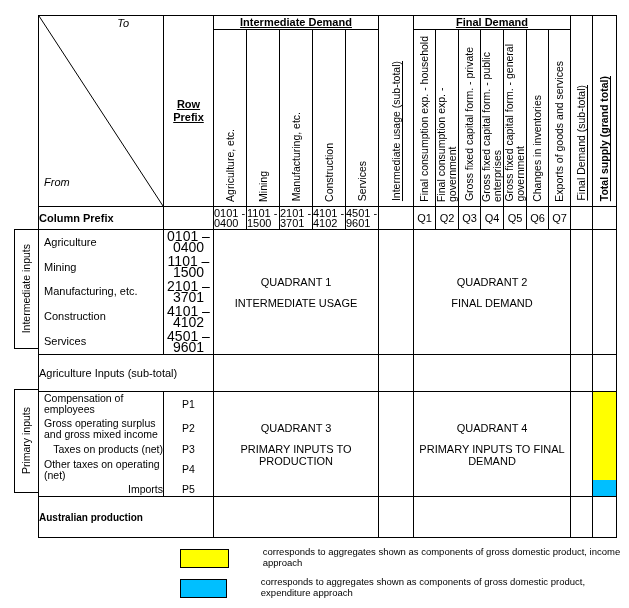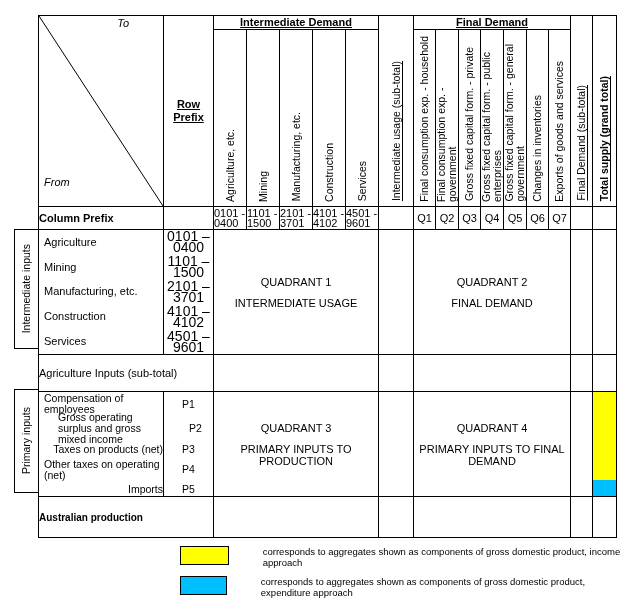--- a/index.html
+++ b/index.html
@@ -48,21 +48,21 @@
   .stack>div{flex:1;display:flex;align-items:center;}
   .stack.lab>div{padding-left:5px;}
   .stack.ctr>div{justify-content:center;text-align:center;font-size:14px;line-height:10px;}
   .stack>div span{line-height:11px;}
 
   .pstack{display:flex;flex-direction:column;height:104px;}
   .pstack>div{display:flex;align-items:center;justify-content:flex-end;}
   .pstack.lab>div{padding-left:5px;}
   .pstack.ctr>div{justify-content:center;text-align:center;font-size:10.5px;}
   .pstack .ph-a{height:24px;}
-  .pstack .ph-b{height:25px;margin-left:14px;}
+  .pstack .ph-b{height:25px;}
   .pstack .ph-c{height:16px;}
   .pstack .ph-d{height:25px;}
   .pstack .ph-e{height:14px;}
   .pstack>div span{line-height:11px;font-size:10.5px;}
   td.stackcell{vertical-align:top;}
 
   td.quad{text-align:center;font-size:10.5px;}
   .quad-line2{margin-top:9px;}
 
   td.left-label{padding-left:5px;font-size:10.5px;}
@@ -74,21 +74,21 @@
   .gdp-c{position:absolute;bottom:0;left:0;right:0;height:16px;background:#00BFFF;}
   td.cyan-fill{background:#00BFFF;}
 
   
   .band{position:absolute;left:14px;width:25px;border:1px solid #000;box-sizing:border-box;
         display:flex;align-items:center;justify-content:center;background:#fff;}
   .band-ii{top:229px;height:120px;}
   .band-pi{top:389px;height:104px;}
 
   
-  .legend-row{position:absolute;left:161px;display:flex;align-items:flex-start;padding-left:19px;}
+  .legend-row{position:absolute;left:161px;display:flex;align-items:flex-end;padding-left:19px;}
   .legend-row.first{top:546px;}
   .legend-row.second{top:576px;}
   .swatch{width:51px;height:17px;border:1px solid #000;box-sizing:content-box;}
   .swatch.yellow{background:#FFFF00;}
   .swatch.cyan{background:#00BFFF;}
   .legend-text{margin-left:34px;font-size:9.5px;}
 </style>
 </head>
 <body>
 

